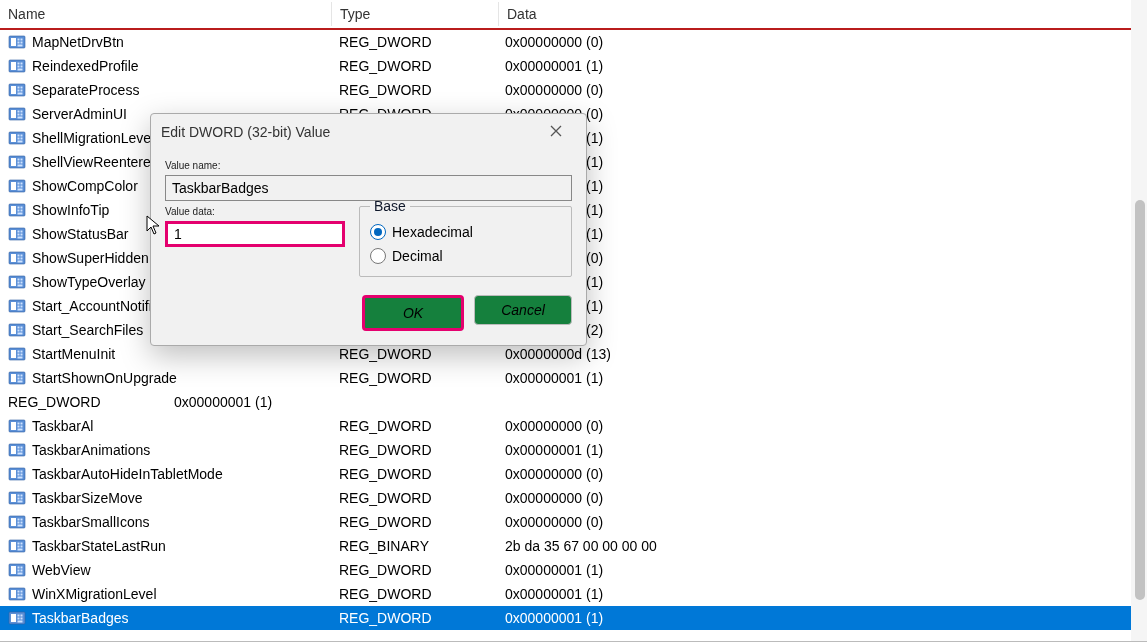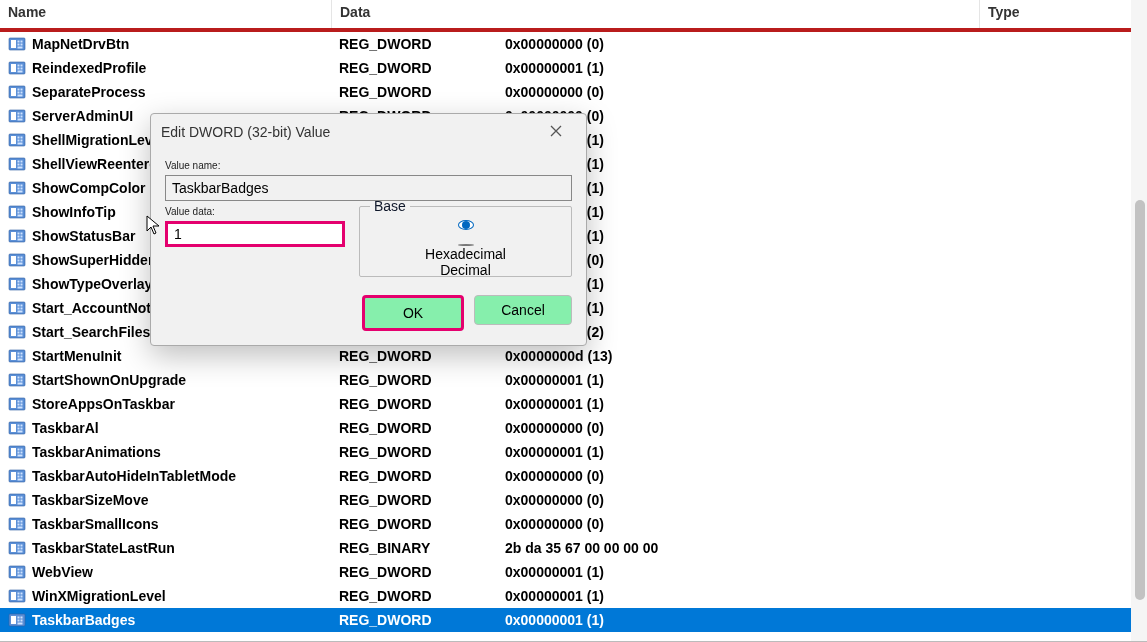--- a/index.html
+++ b/index.html
@@ -1,23 +1,23 @@
 <!DOCTYPE html>
 <html><head>
 <meta charset="utf-8">
 <style>
 html,body{margin:0;padding:0;font-family:"Segoe UI",Arial,sans-serif;font-size:14px;color:#000;background:#fff;}
 .main{width:1147px;height:642px;position:relative;overflow:hidden;border-bottom:1px solid #bbb;box-sizing:border-box;}
-.headers{display:flex;height:28px;border-bottom:4px solid #b91c1c;font-weight:bold;}
+.headers{display:flex;height:28px;border-bottom:2px solid #b91c1c;align-items:center;}
 .headers .col{padding:4px 8px;border-right:1px solid #e5e5e5;color:#333;}
 .col-name{width:315px;}
 .col-type{width:150px;}
 .col-data{flex:1;}
 .rows{}
-.row{display:flex;height:24px;align-items:center;font-weight:bold;}
+.row{display:flex;height:24px;align-items:center;}
 .row .cell{padding:0 8px;overflow:hidden;white-space:nowrap;}
 .cell-name{width:315px;display:flex;align-items:center;gap:6px;padding-left:6px;}
 .cell-type{width:150px;}
 .cell-data{flex:1;}
 .reg-icon{width:18px;height:18px;display:inline-flex;align-items:center;justify-content:center;flex:0 0 18px;}
 .reg-icon svg{width:18px;height:18px;}
 .row.selected{background:#0078d7;color:#fff;}
 .row.selected .reg-icon svg .paper{fill:#fff;}
 .dialog{position:absolute;left:150px;top:113px;width:435px;background:#f1f1f1;border:1px solid #aaa;box-shadow:0 10px 30px rgba(0,0,0,0.25);border-radius:4px;}
 .dialog-title{display:flex;align-items:center;height:36px;padding:0 10px;color:#333;}
@@ -25,40 +25,40 @@
 .close-btn{width:40px;height:30px;display:flex;align-items:center;justify-content:center;color:#555;}
 .close-btn svg{width:12px;height:12px;}
 .dlg-body{padding:10px 14px 0 14px;}
 .lbl{font-size:10px;color:#222;margin-bottom:4px;}
 .valname{width:100%;height:26px;box-sizing:border-box;border:1px solid #888;background:#f1f1f1;padding:2px 6px;font-size:14px;}
 .row2{display:flex;gap:14px;margin-top:5px;}
 .valdata-col{width:180px;}
 .valdata-input{width:100%;height:26px;box-sizing:border-box;border:3px solid #e4006e;background:#fff;padding:0 6px;font-size:14px;outline:none;}
 .base-fieldset{flex:1;border:1px solid #bbb;border-radius:2px;padding:6px 10px 8px 10px;margin:0;margin-top:-8px;}
 .base-fieldset legend{font-size:14px;padding:0 4px;color:#0f172a;}
-.radio-row{display:flex;align-items:center;gap:16px;height:24px;font-size:14px;flex-direction:column;}
+.radio-row{display:flex;align-items:center;gap:6px;height:24px;font-size:14px;}
 .radio{width:14px;height:14px;border-radius:50%;border:1px solid #777;display:inline-flex;align-items:center;justify-content:center;background:#fff;}
 .radio.checked{border-color:#0067c0;}
 .radio.checked .dot{width:8px;height:8px;border-radius:50%;background:#0067c0;}
 .dlg-buttons{display:flex;gap:10px;justify-content:flex-end;padding:18px 14px 14px 14px;}
-.btn{width:96px;height:28px;border:1px solid #bbb;border-radius:4px;background:#86efac;font-size:14px;display:flex;align-items:center;justify-content:center;}
+.btn{width:96px;height:28px;border:1px solid #bbb;border-radius:4px;background:#15803d;font-size:14px;display:flex;align-items:center;justify-content:center;font-style:italic;}
 .btn.highlight{border:3px solid #e4006e;width:96px;height:30px;}
 .cursor{position:absolute;left:146px;top:215px;width:16px;height:22px;pointer-events:none;}
 .cursor svg{width:16px;height:22px;}
 .scrollbar{position:absolute;right:0;top:0;bottom:0;width:16px;background:#f5f5f5;}
 .scroll-thumb{position:absolute;right:2px;top:200px;width:10px;height:400px;background:#c2c2c2;border-radius:5px;}
 </style>
 </head>
 <body>
 
 <div class="main">
   <div class="headers">
     <div class="col col-name">Name</div>
+    <div class="col col-type">Type</div>
     <div class="col col-data">Data</div>
-    <div class="col col-type">Type</div>
   </div>
   <div class="rows" id="rows">
       <div class="row">
         <div class="cell cell-name">
           <span class="reg-icon">
             <svg viewBox="0 0 18 18">
               <rect x="1" y="3" width="16" height="12" rx="1" fill="#5b8fd6" stroke="#2f5ea3" stroke-width="0.6"></rect>
               <rect class="paper" x="3" y="5" width="5" height="8" fill="#fff"></rect>
               <rect x="9.5" y="5.5" width="2" height="2" fill="#cfe3ff"></rect>
               <rect x="12.5" y="5.5" width="2" height="2" fill="#cfe3ff"></rect>
@@ -318,34 +318,20 @@
               <rect x="12.5" y="8.5" width="2" height="2" fill="#cfe3ff"></rect>
               <rect x="9.5" y="11.5" width="5" height="2" fill="#cfe3ff"></rect>
             </svg>
           </span>
           <span>StartShownOnUpgrade</span>
         </div>
         <div class="cell cell-type">REG_DWORD</div>
         <div class="cell cell-data">0x00000001 (1)</div>
       </div>
       <div class="row">
-        <div class="cell cell-name">
-          <span class="reg-icon">
-            <svg viewBox="0 0 18 18">
-              <rect x="1" y="3" width="16" height="12" rx="1" fill="#5b8fd6" stroke="#2f5ea3" stroke-width="0.6"></rect>
-              <rect class="paper" x="3" y="5" width="5" height="8" fill="#fff"></rect>
-              <rect x="9.5" y="5.5" width="2" height="2" fill="#cfe3ff"></rect>
-              <rect x="12.5" y="5.5" width="2" height="2" fill="#cfe3ff"></rect>
-              <rect x="9.5" y="8.5" width="2" height="2" fill="#cfe3ff"></rect>
-              <rect x="12.5" y="8.5" width="2" height="2" fill="#cfe3ff"></rect>
-              <rect x="9.5" y="11.5" width="5" height="2" fill="#cfe3ff"></rect>
-            </svg>
-          </span>
-          <span>StoreAppsOnTaskbar</span>
-        </div>
         <div class="cell cell-type">REG_DWORD</div>
         <div class="cell cell-data">0x00000001 (1)</div>
       </div>
       <div class="row">
         <div class="cell cell-name">
           <span class="reg-icon">
             <svg viewBox="0 0 18 18">
               <rect x="1" y="3" width="16" height="12" rx="1" fill="#5b8fd6" stroke="#2f5ea3" stroke-width="0.6"></rect>
               <rect class="paper" x="3" y="5" width="5" height="8" fill="#fff"></rect>
               <rect x="9.5" y="5.5" width="2" height="2" fill="#cfe3ff"></rect>

